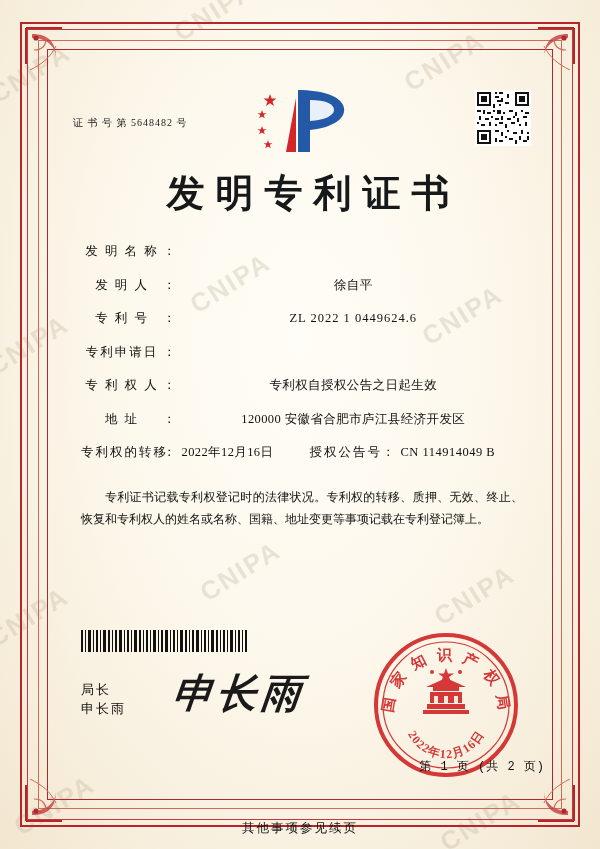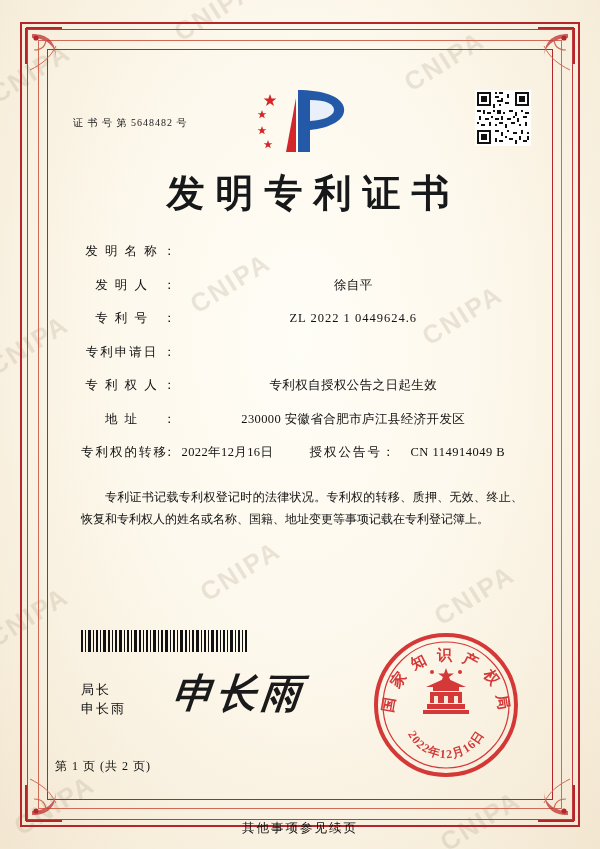--- a/index.html
+++ b/index.html
@@ -160,21 +160,21 @@
   }
   .field-value.mono {
     font-family: "Liberation Serif", serif;
     letter-spacing: 1px;
   }
   .inline-extra-label {
     margin-left: 36px;
     letter-spacing: 2px;
   }
   .inline-extra-value {
-    margin-left: 16px;
+    margin-left: 6px;
     letter-spacing: 0.5px;
   }
 
   .paragraphs {
     position: absolute;
     top: 428px;
     left: 26px;
     right: 22px;
     font-size: 12px;
     line-height: 22px;
@@ -221,26 +221,27 @@
     position: absolute;
     right: 24px;
     top: 572px;
     width: 150px;
     height: 150px;
   }
   .seal svg { display: block; }
 
   .page-no {
     position: absolute;
-    left: 0; right: 16px;
+    left: 0; right: 0;
     top: 700px;
-    text-align: left;
+    text-align: right;
     font-size: 12px;
     color: #111;
     letter-spacing: 1px;
+    font-family: Liberation Mono, monospace;
   }
 
   .footer-note {
     position: absolute;
     left: 0; right: 0;
     bottom: 12px;
     text-align: center;
     font-size: 12.5px;
     color: #111;
     letter-spacing: 2px;
@@ -426,21 +427,21 @@
 
       <div class="field-row">
         <span class="field-label">专 利 权 人</span>
         <span class="field-colon">：</span>
         <span class="field-value">专利权自授权公告之日起生效</span>
       </div>
 
       <div class="field-row">
         <span class="field-label">地 址</span>
         <span class="field-colon">：</span>
-        <span class="field-value">230000 安徽省合肥市庐江县经济开发区</span>
+        <span class="field-value">120000 安徽省合肥市庐江县经济开发区</span>
       </div>
 
       <div class="field-row">
         <span class="field-label">专利权的转移</span>
         <span class="field-colon">：</span>
         <span class="field-value" style="flex:0 0 auto;">2022年12月16日</span>
         <span class="inline-extra-label">授权公告号</span>
         <span>：</span>
         <span class="inline-extra-value">CN 114914049 B</span>
       </div>

